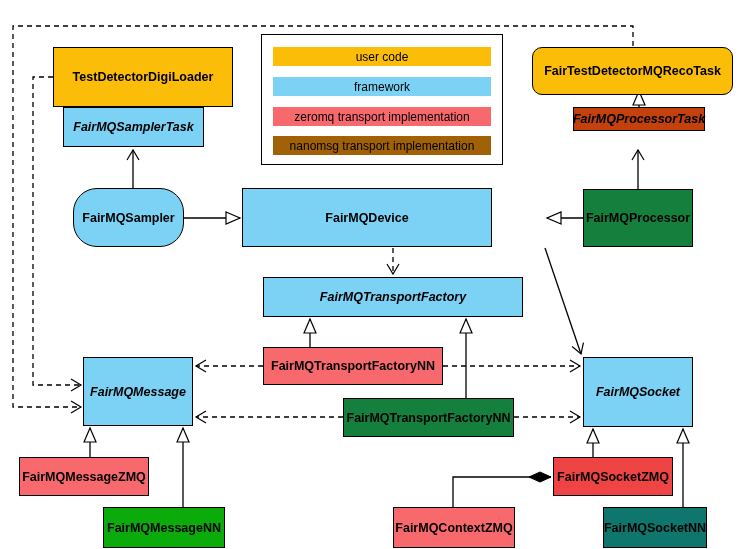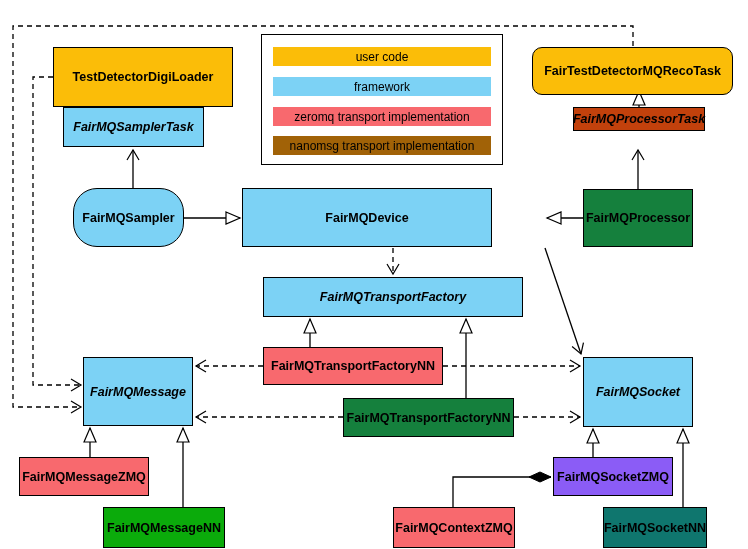--- a/index.html
+++ b/index.html
@@ -136,17 +136,17 @@
   <div class="node" style="left: 263px; top: 335px; width: 180px; height: 38px; background-color: rgb(248, 105, 110);">FairMQTransportFactoryNN</div>
 
   <div class="node" style="left: 343px; top: 386px; width: 171px; height: 39px; background-color: #15803d;">FairMQTransportFactoryNN</div>
 
   <div class="node" style="left: 19px; top: 445px; width: 130px; height: 39px; background-color: rgb(248, 105, 110);">FairMQMessageZMQ</div>
 
   <div class="node" style="left: 103px; top: 495px; width: 122px; height: 41px; background-color: rgb(11, 171, 11);">FairMQMessageNN</div>
 
   <div class="node" style="left: 393px; top: 495px; width: 122px; height: 41px; background-color: rgb(248, 105, 110);">FairMQContextZMQ</div>
 
-  <div class="node" style="left: 553px; top: 445px; width: 120px; height: 39px; background-color: #8b5cf6;">FairMQSocketZMQ</div>
+  <div class="node" style="left: 553px; top: 445px; width: 120px; height: 39px; background-color: #ef4444;">FairMQSocketZMQ</div>
 
   <div class="node" style="left: 603px; top: 495px; width: 104px; height: 41px; background-color: #0f766e;">FairMQSocketNN</div>
 
 </div>
 
 </body></html>

